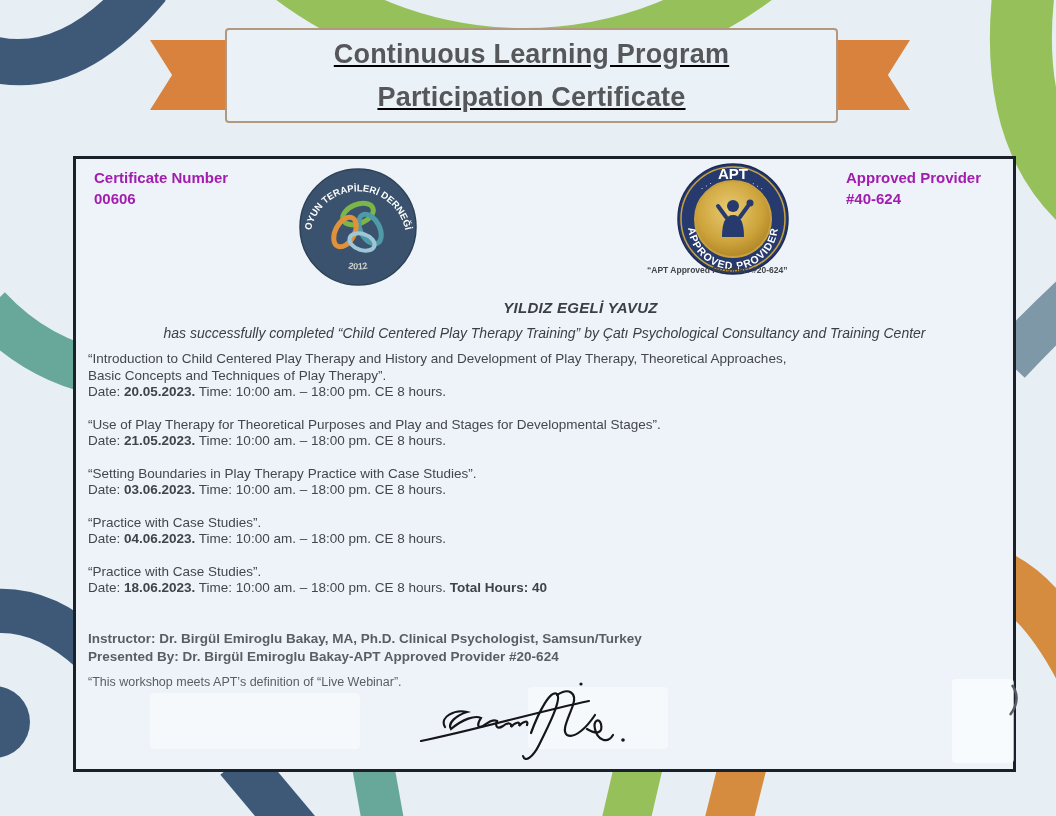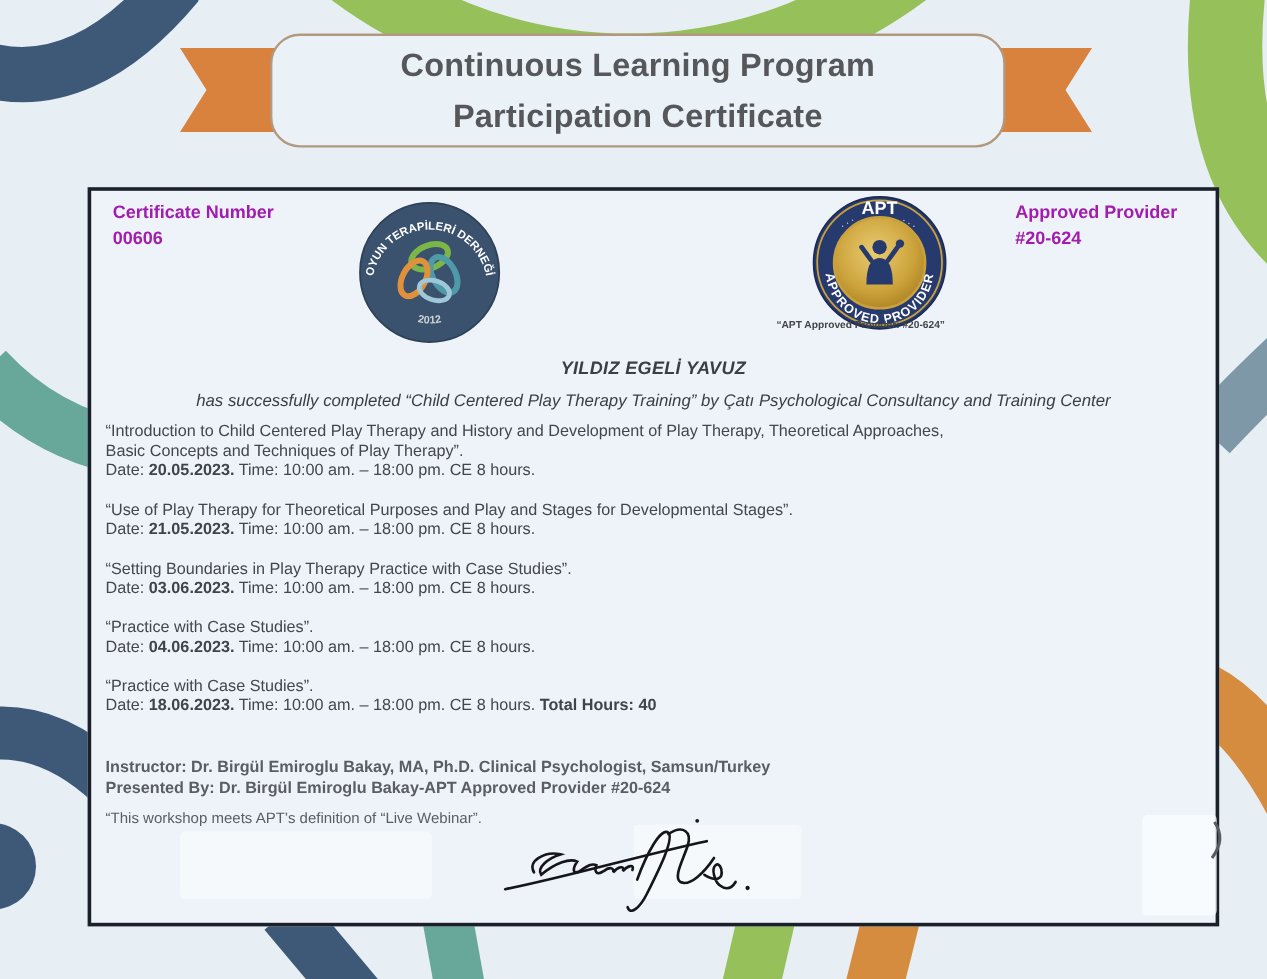--- a/index.html
+++ b/index.html
@@ -4,40 +4,40 @@
 <style>
   html,body{margin:0;padding:0;}
   body{font-family:"Liberation Sans", sans-serif;}
   .stage{position:relative;width:1056px;height:816px;background:#e7eff5;overflow:hidden;}
   .bg-svg{position:absolute;left:0;top:0;z-index:0;}
   
   .ribbon{position:absolute;top:40px;width:92px;height:70px;background:#d8823e;z-index:1;}
   .ribbon-left{left:150px;clip-path:polygon(0 0,100% 0,100% 100%,0 100%,24% 50%);}
   .ribbon-right{left:818px;clip-path:polygon(0 0,100% 0,76% 50%,100% 100%,0 100%);}
   .banner{position:absolute;left:225px;top:28px;width:613px;height:95px;background:#ebf2f7;
-          border:2px solid #b2987f;border-radius:25px;z-index:2;display:flex;flex-direction:column;
-          align-items:center;justify-content:center;gap:12px;box-sizing:border-box;}
+          border:2px solid #b2987f;border-radius:4px;z-index:2;display:flex;flex-direction:column;
+          align-items:center;justify-content:center;gap:12px;box-sizing:border-box;text-decoration:underline;}
   .banner div{font-size:27px;font-weight:bold;color:#56575b;letter-spacing:.2px;}
   
   .cert{position:absolute;left:73px;top:156px;width:943px;height:616px;background:#edf3f8;
         border:3px solid #1b212b;box-sizing:border-box;z-index:1;}
   .hdr-label{position:absolute;font-size:15px;font-weight:bold;color:#a21caf;line-height:21px;}
   .hdr-num{left:18px;top:8px;}
   .hdr-prov{left:770px;top:8px;}
   .oyun{position:absolute;left:222px;top:8px;width:120px;height:120px;}
   .cati{position:absolute;left:356px;top:8px;width:226px;height:116px;}
   .cati .name{position:absolute;left:22px;top:52px;width:200px;font-size:27px;font-weight:bold;color:#a03d3f;}
   .cati .tm{font-size:9px;vertical-align:14px;}
   .cati .tagline{position:absolute;left:48px;top:84px;font-size:9.5px;font-weight:bold;color:#c0504d;letter-spacing:.4px;}
   .cati .tagline-line{position:absolute;left:46px;top:97px;width:158px;height:2px;background:#c0504d;}
   .apt{position:absolute;left:599px;top:2px;width:116px;height:132px;}
   .apt-caption{position:absolute;left:-28px;top:104px;width:170px;text-align:left;font-size:8.5px;
                font-weight:bold;color:#404347;}
   .recipient{position:absolute;left:0;top:140px;width:100%;text-align:center;font-size:15px;
-             font-weight:bold;font-style:italic;color:#3b3f45;letter-spacing:.3px;}
+             font-weight:bold;font-style:italic;color:#3b3f45;letter-spacing:.3px;padding-left:36px;}
   .completion{position:absolute;left:0;top:166px;width:100%;text-align:center;font-size:14px;
               font-weight:normal;font-style:italic;color:#3b3f45;}
   .sessions{position:absolute;left:12px;top:192px;width:900px;}
   .session{margin-bottom:16px;}
   .session div{font-size:13.5px;line-height:16.5px;color:#43474c;}
   .session .b{font-weight:bold;color:#3f434a;}
   .foot{position:absolute;left:12px;font-size:13.5px;font-weight:bold;color:#5a5e64;}
   .foot-instructor{top:472px;}
   .foot-presented{top:490px;}
   .foot-webinar{top:516px;font-weight:normal;font-size:12.5px;}
@@ -77,21 +77,21 @@
 
   <div class="cert">
 
     <div class="hdr-label hdr-num">
       <div>Certificate Number</div>
       <div>00606</div>
     </div>
 
     <div class="hdr-label hdr-prov">
       <div>Approved Provider</div>
-      <div>#20-624</div>
+      <div>#40-624</div>
     </div>
 
     <svg class="oyun" viewBox="0 0 120 120">
       <defs>
         <path id="oyunTop" d="M 13 82 A 48 48 0 1 1 107 82"></path>
         <path id="oyunBottom" d="M 36 95 A 42 42 0 0 0 84 95"></path>
       </defs>
       <circle cx="60" cy="60" r="58" fill="#3a526d" stroke="#2e4257" stroke-width="1.5"></circle>
       <text class="ring-text" font-size="9.5"><textPath href="#oyunTop" startOffset="50%" text-anchor="middle">OYUN TERAPİLERİ DERNEĞİ</textPath></text>
       <text font-size="9" font-weight="bold" fill="#cfd3cf"><textPath href="#oyunBottom" startOffset="50%" text-anchor="middle">2012</textPath></text>

